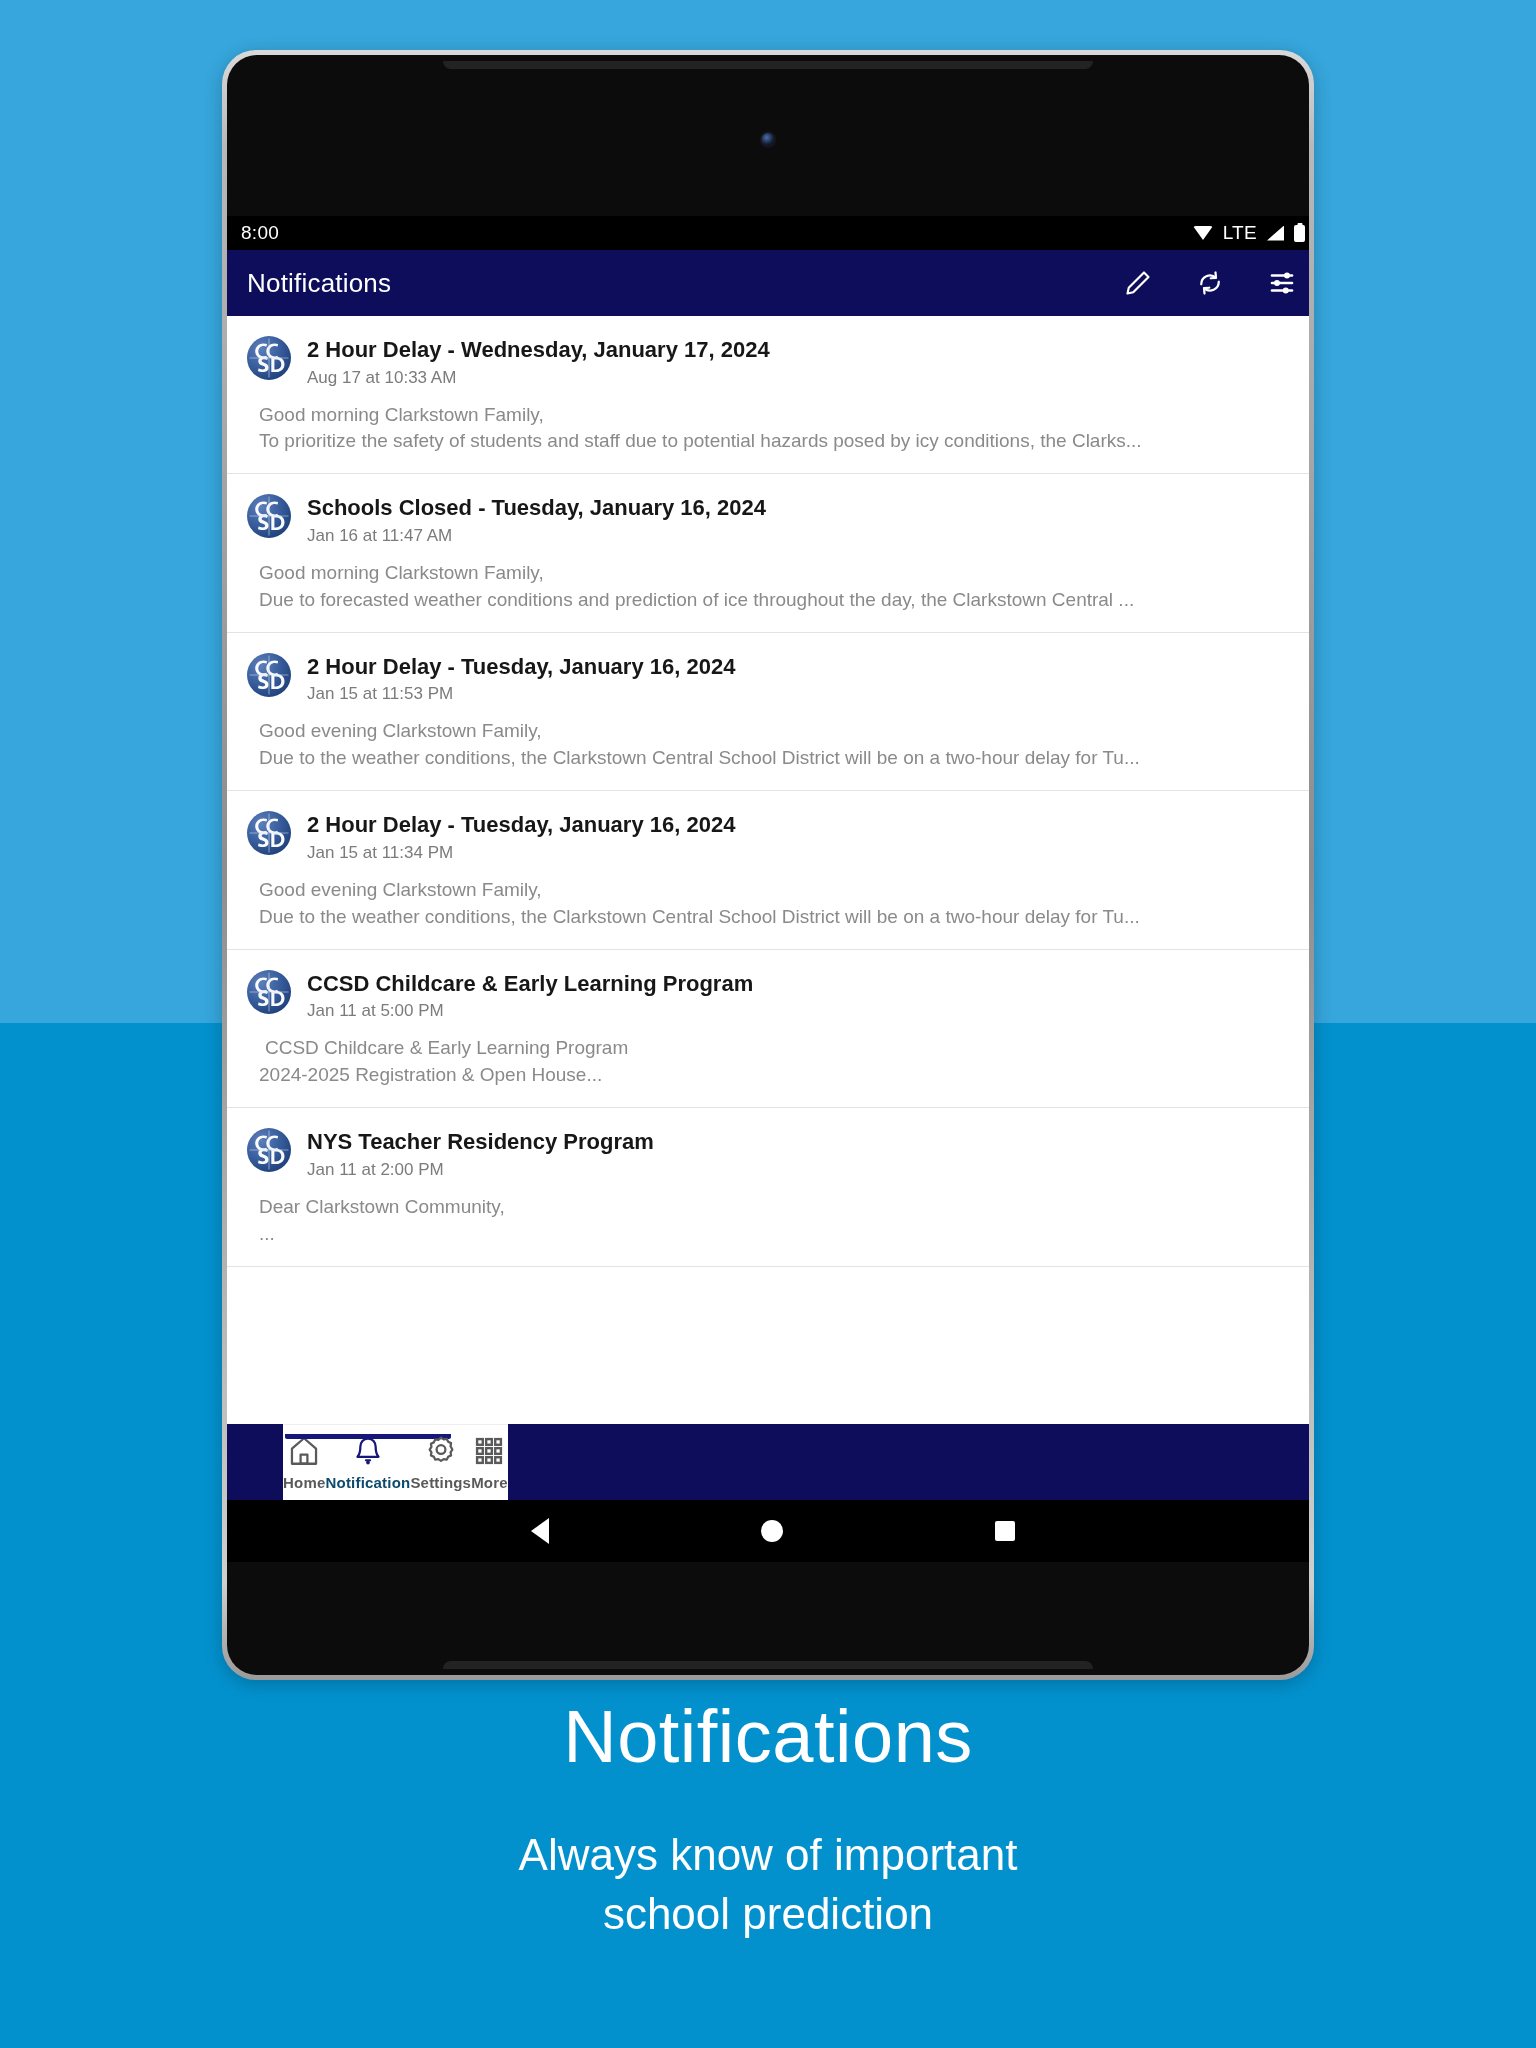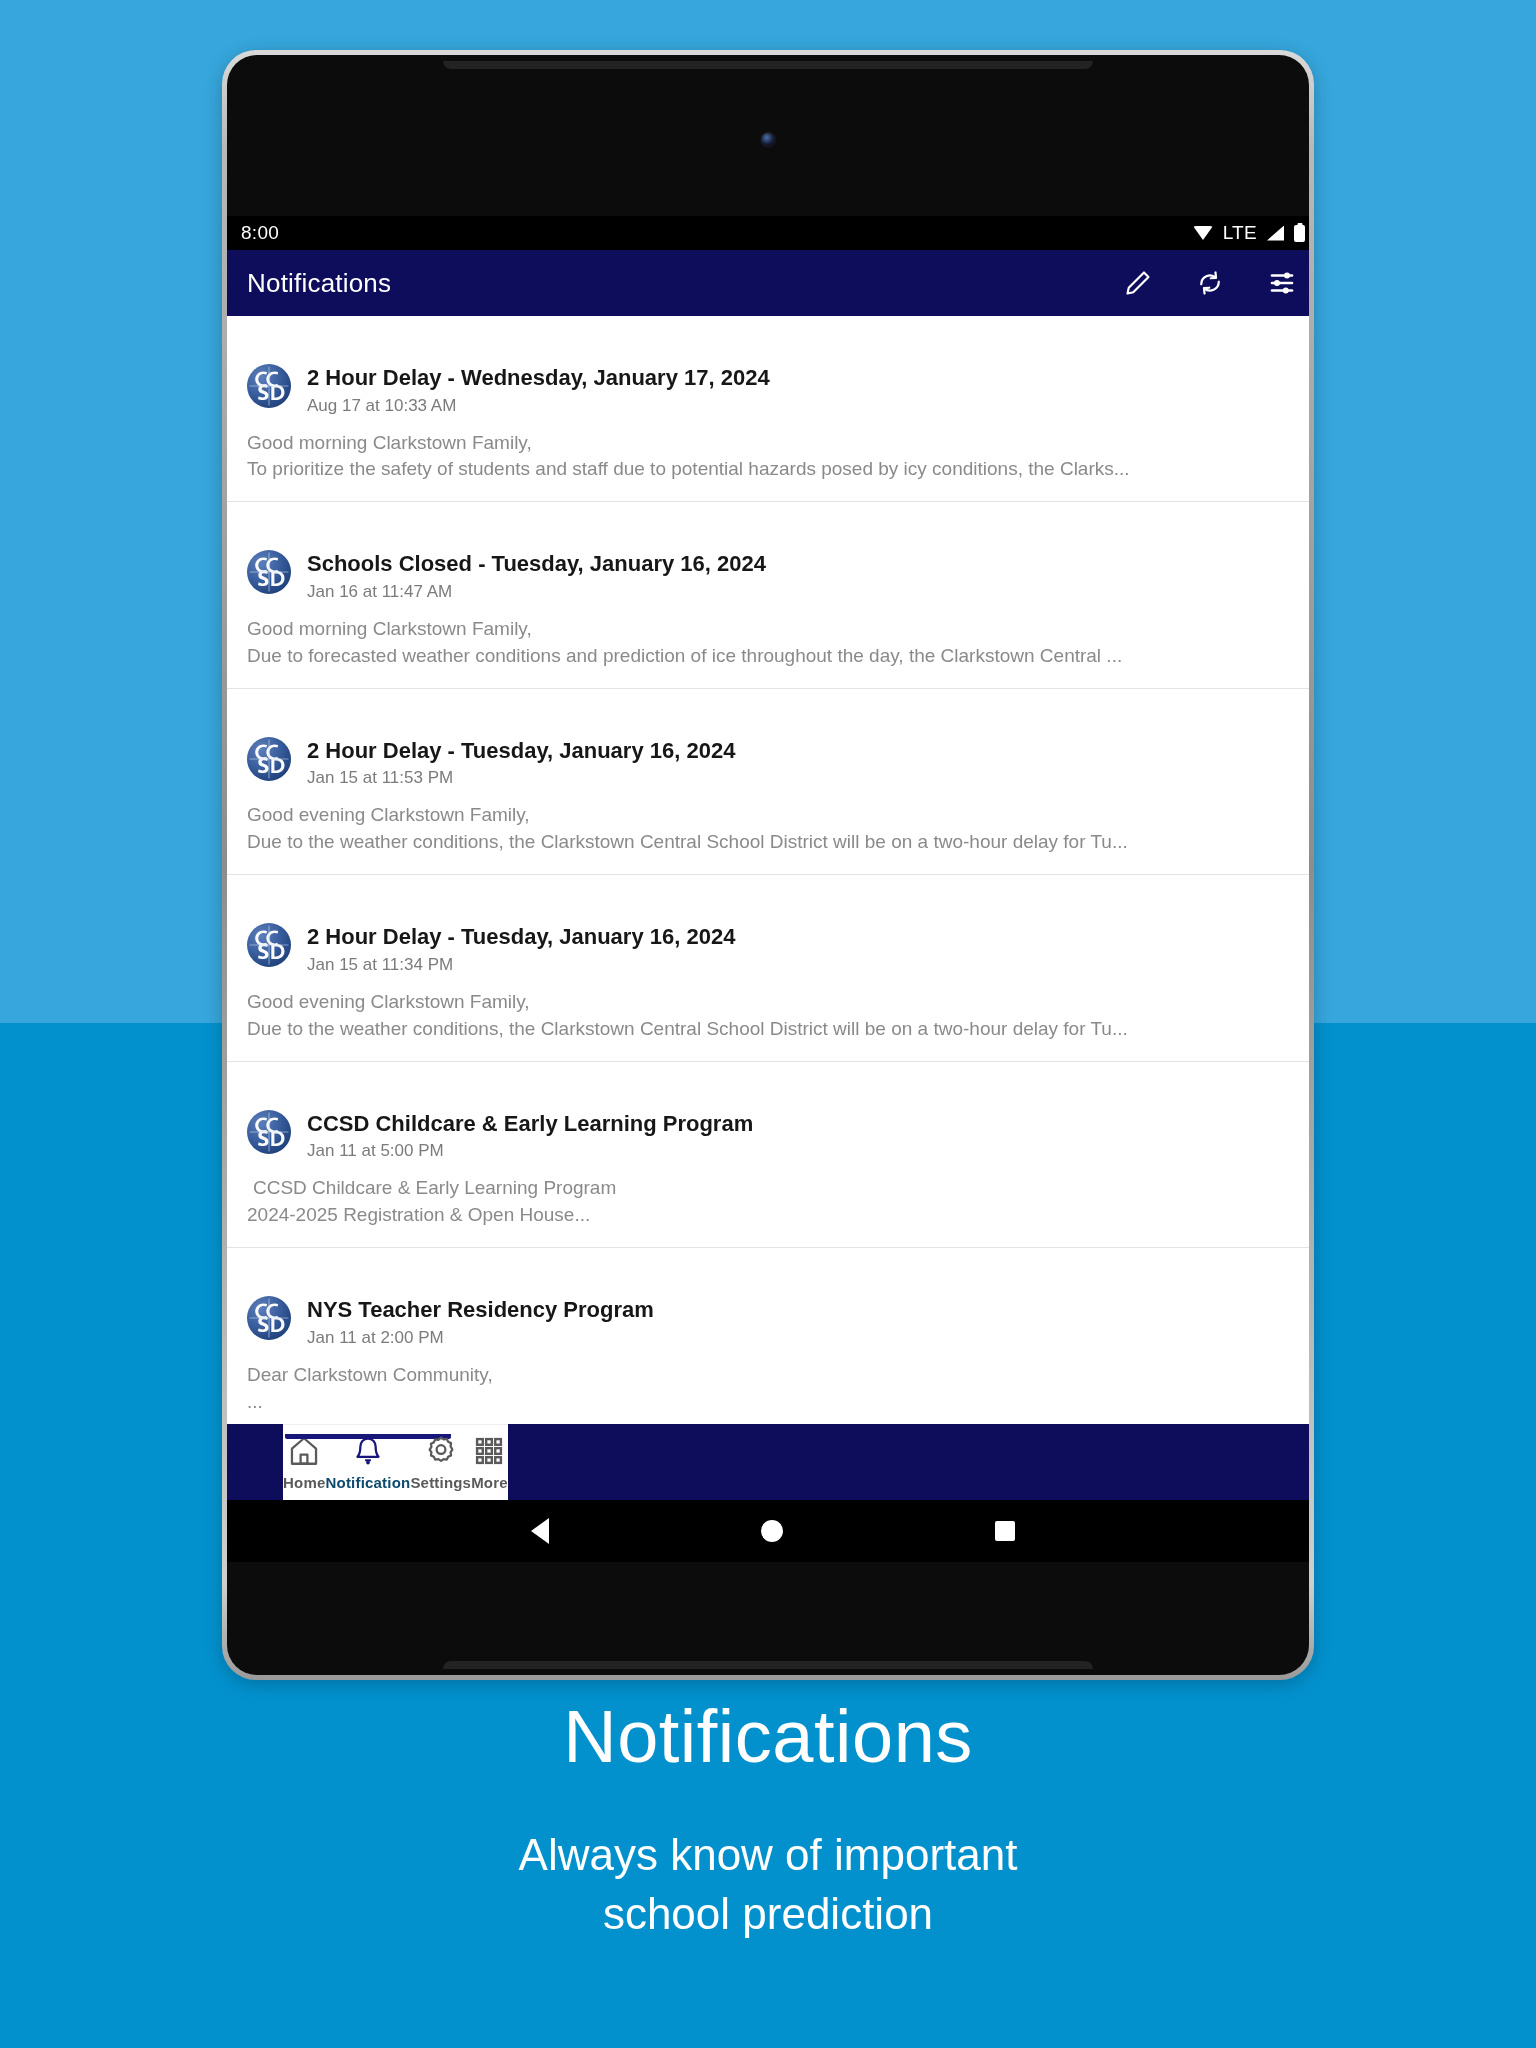--- a/index.html
+++ b/index.html
@@ -103,34 +103,34 @@
   #app-bar-title { color:#fff; font-size: 26px; font-weight: 400; letter-spacing:.2px; }
   #app-bar-actions { display:flex; align-items:center; gap: 42px; }
   .appbar-icon { width: 30px; height: 30px; display:block; }
 
   
   #notif-list { flex: 1 1 auto; overflow: hidden; background:#fff; }
   .notif-item {
     padding: 20px 20px 18px 20px;
     border-bottom: 1px solid #e3e3e3;
   }
-  .notif-head { display: flex; align-items: flex-start; gap: 16px; margin-top: 28px; }
+  .notif-head { display: flex; align-items: flex-start; gap: 16px; }
   .avatar {
     width: 44px; height: 44px; border-radius: 50%;
     flex: 0 0 auto; position: relative; overflow: hidden;
     background: radial-gradient(circle at 32% 28%, #5d7fba 0%, #3a5f9e 42%, #22447f 75%, #16315e 100%);
   }
   .avatar svg { position:absolute; left:0; top:0; width:44px; height:44px; }
   .notif-meta { min-width:0; flex: 1 1 auto; padding-top: 1px; }
   .notif-title {
     font-size: 22px; font-weight: bold; color:#171717; line-height: 1.16;
     white-space: nowrap; overflow: hidden; text-overflow: ellipsis;
   }
   .notif-time { font-size: 17px; color:#7b7b7b; margin-top: 5px; }
-  .notif-body { margin-top: 14px; }
+  .notif-body { margin-top: 14px; margin-left: 12px; }
   .notif-line {
     font-size: 19px; color:#8a8a8a; line-height: 1.42;
     white-space: nowrap; overflow: hidden; text-overflow: ellipsis;
   }
   .notif-line.indent { padding-left: 6px; }
 
   
   #bottom-nav {
     flex: 0 0 auto;
     height: 76px; background:#fff;

